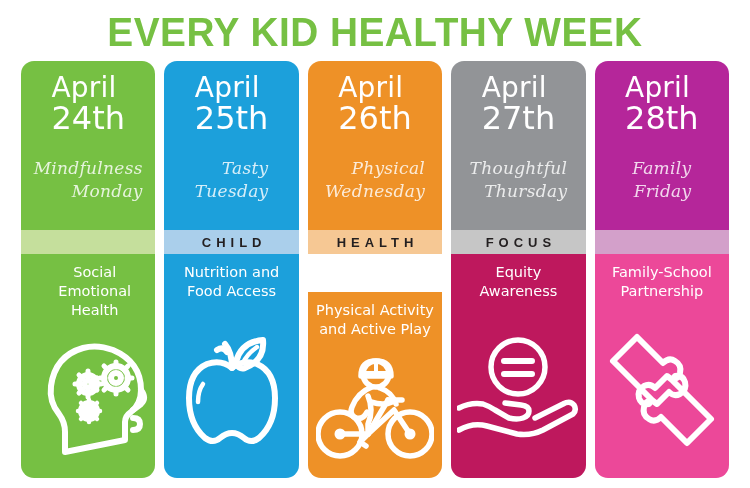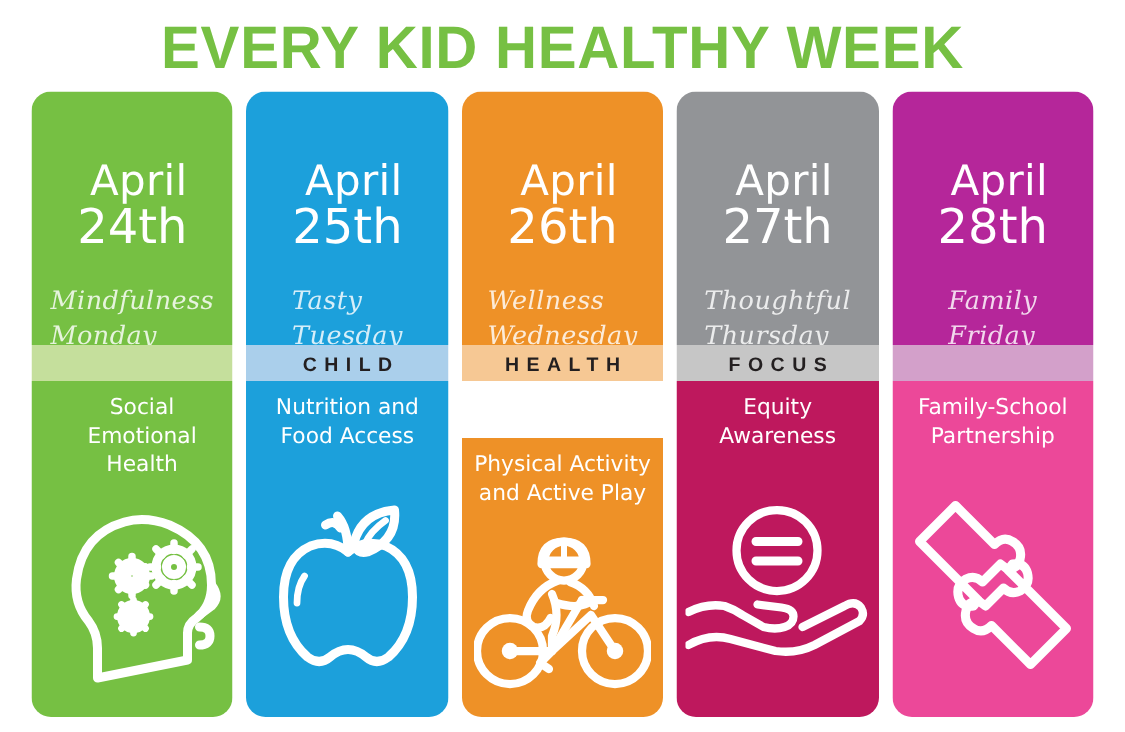--- a/index.html
+++ b/index.html
@@ -64,35 +64,34 @@
     flex-direction: column;
     align-items: center;
     padding-top: 12px;
   }
 
   .date {
     font-family: "DejaVu Sans", sans-serif;
     font-size: 28px;
     line-height: 30px;
     color: #ffffff;
-    text-align: right;
+    text-align: left;
     font-weight: normal;
     letter-spacing: 0.2px;
-    margin-top: 33px;
   }
   .date .daynum { font-size: 32px; letter-spacing: 0px; }
 
   .dayname {
     margin-top: 22px;
     font-family: "DejaVu Serif", serif;
     font-style: italic;
     font-size: 17px;
     line-height: 23px;
     color: rgba(255,255,255,0.82);
-    text-align: left;
+    text-align: right;
     font-weight: normal;
     letter-spacing: 0.3px;
   }
 
   
   .col-band {
     height: 24px;
     display: flex;
     align-items: center;
     justify-content: center;
@@ -209,21 +208,21 @@
       </div>
     </div>
 
     <div class="col">
       <div class="col-top" style="background: rgb(238, 145, 39);">
         <div class="date">
           <span>April</span><br>
           <span class="daynum">26th</span>
         </div>
         <div class="dayname">
-          <span>Wellness</span><br>
+          <span>Physical</span><br>
           <span>Wednesday</span>
         </div>
       </div>
       <div class="col-band" style="background: rgb(246, 200, 148); color: rgb(35, 31, 32);">HEALTH</div>
       <div class="col-bottom" style="background: rgb(238, 145, 39); margin-top: 38px;">
         <div class="focus">
           <span>Physical Activity</span><br>
           <span>and Active Play</span>
         </div>
         <div class="icon-wrap">

